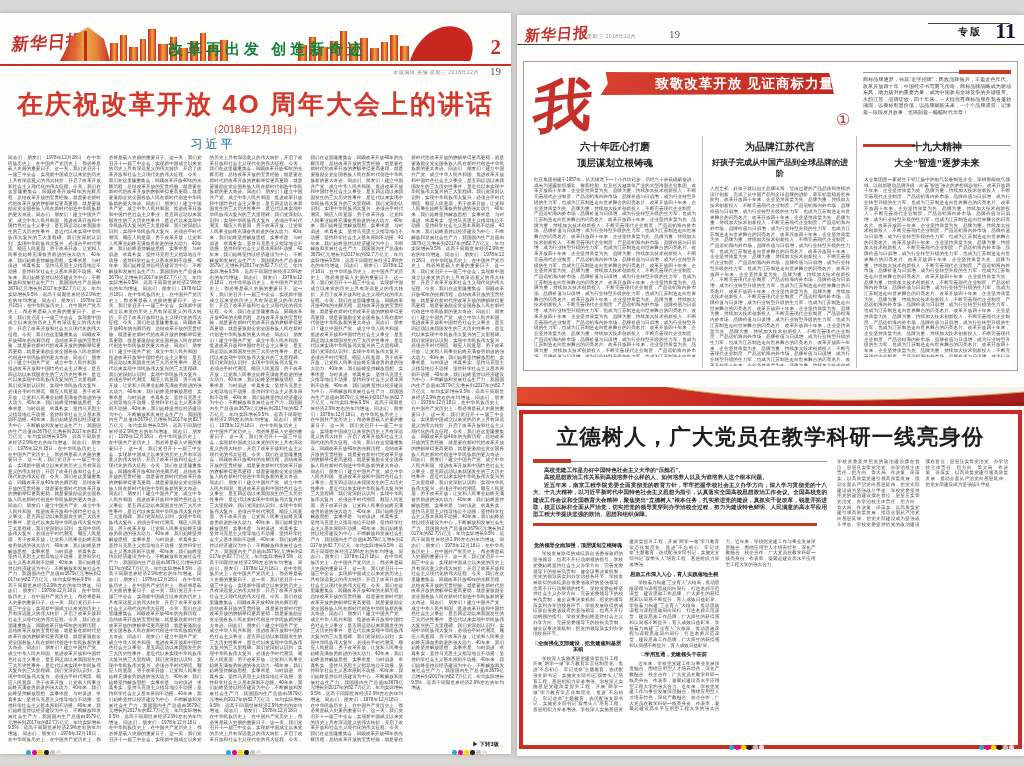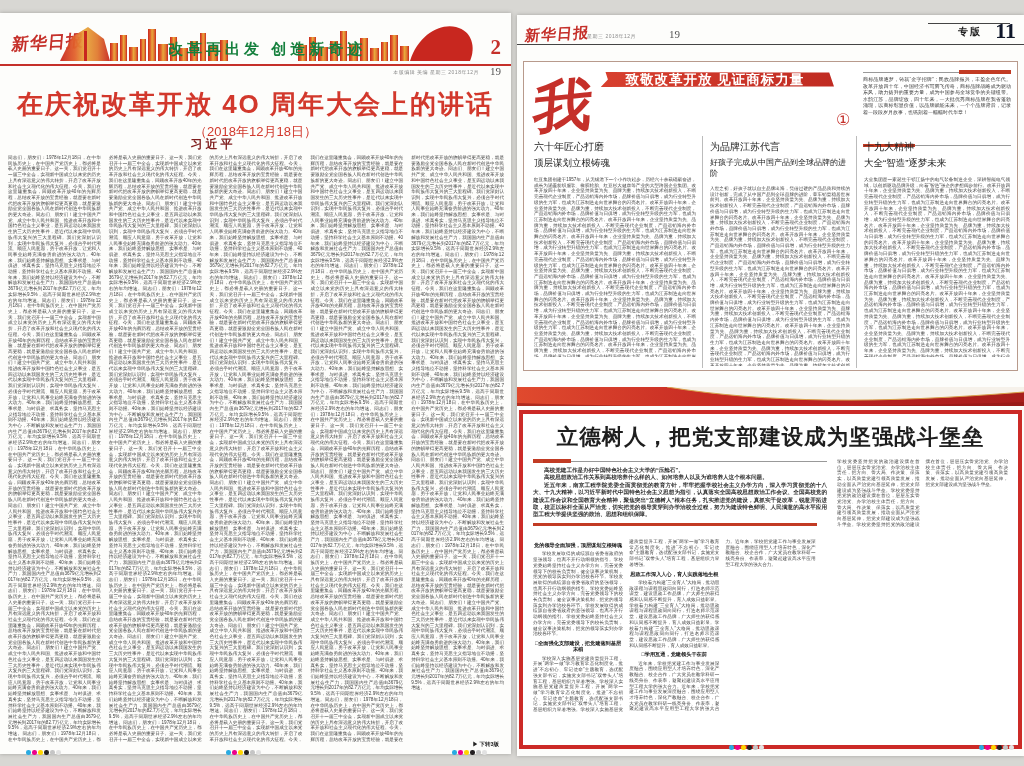--- a/index.html
+++ b/index.html
@@ -24,59 +24,59 @@
   #lp-slogan { position:absolute; left:168px; top:27px; color:#15803d; font-weight:bold;
                font-size:15px; letter-spacing:4px; }
   #lp-pagenum { position:absolute; right:10px; top:22px; color:#c5302a; font-weight:bold;
                 font-family:"Liberation Serif", serif; font-size:21px; }
   #lp-rule { position:absolute; left:0; top:51px; width:511px; height:1.5px; background:#c5302a; }
   #lp-dateline { position:absolute; right:32px; top:56px; }
   #lp-day { position:absolute; right:10px; top:52px; }
   #lp-title { position:absolute; left:0; top:74px; width:511px; text-align:center;
               color:#d2382c; font-weight:bold; font-size:26px; letter-spacing:2px; }
   #lp-date { position:absolute; left:0; top:110px; width:511px; text-align:center;
-             color:#d2382c; font-size:13px; }
+             color:#d2382c; font-size:10px; }
   #lp-author { position:absolute; left:0; top:123px; width:426px; text-align:center;
-               color:#7f1d1d; font-weight:bold; font-size:12px; letter-spacing:3px; }
+               color:#0369a1; font-weight:normal; font-size:12px; letter-spacing:3px; }
   #lp-body { position:absolute; left:8px; top:142px; width:496px; height:592px;
              column-count:5; column-gap:8px; column-fill:auto; }
   #lp-cont { position:absolute; right:12px; top:728px; font-size:5.5px; font-weight:bold; color:#222; }
 
   
   #rp-head-rule { position:absolute; left:0; top:29px; width:507px; height:1px; background:#444; }
   #rp-masthead { position:absolute; left:8px; top:10px; font-size:15px; }
   #rp-dateline { position:absolute; left:70px; top:18px; }
   #rp-day { position:absolute; left:152px; top:13px; }
   #rp-section { position:absolute; right:42px; top:10px; font-size:10px; font-weight:bold;
                 color:#222; letter-spacing:2px; }
   #rp-pagenum { position:absolute; right:8px; top:3px; font-family:"Liberation Serif", serif;
                 font-size:22px; font-weight:bold; color:#0f172a; }
   #rp-section-rule { position:absolute; right:14px; top:8px; width:82px; height:1px; background:#444; }
 
   #brand-box { position:absolute; left:6px; top:46px; width:495px; height:310px;
                border:1px solid #b89a8c; background:#fff; }
   #brand-wo { position:absolute; left:10px; top:6px; font-size:58px; font-weight:bold;
               color:#c5302a; font-family:"DejaVu Serif", serif;
               transform:skewX(-10deg) rotate(-6deg); }
-  #brand-banner { position:absolute; left:72px; top:10px; width:238px; height:15px;
+  #brand-banner { position:absolute; left:72px; top:10px; width:238px; height:23px;
                   background:linear-gradient(90deg,#d8402f,#c02b22);
                   clip-path:polygon(4% 0,98% 4%,100% 96%,2% 100%,5% 50%);
-                  display:flex; align-items:center; justify-content:center; }
+                  display:flex; align-items:center; justify-content:flex-end; }
   #brand-banner span { color:#fff; font-weight:bold; font-size:13.5px; letter-spacing:1px; }
   #brand-headline { position:absolute; left:78px; top:40px; color:#c5302a; font-weight:bold;
                     font-size:25px; letter-spacing:2px; }
   #brand-issue { position:absolute; left:312px; top:48px; color:#c5302a; font-size:16px; }
   #brand-intro { position:absolute; left:339px; top:10px; width:148px; }
   #brand-intro .toprule { height:1px; background:#999; position:relative; margin-bottom:3px; }
   #brand-intro .toprule i { position:absolute; right:0; top:-2px; width:52px; height:3.5px; background:#c23b24; display:block; }
   #brand-intro .botrule { height:1px; background:#999; position:relative; margin-top:3px; }
   #brand-intro .botrule i { position:absolute; left:0; top:-1.5px; width:52px; height:3.5px; background:#c23b24; display:block; }
   #brand-intro .txt { font-size:5px; line-height:6.6px; color:#3a3a3a; text-align:justify; word-break:break-all; height:66px; overflow:hidden; }
   .brand-col { position:absolute; top:78px; height:224px; }
-  .brand-col .t1,.brand-col .t2 { text-align:left; font-weight:normal; color:#222; }
+  .brand-col .t1,.brand-col .t2 { text-align:center; font-weight:bold; color:#222; }
   .brand-col .t1 { font-size:10px; margin-bottom:3px; }
   .brand-col .t2 { font-size:9.5px; margin-bottom:7px; }
   .brand-col .bc-body { height:180px; }
   #brand-col-0 { left:10px;  width:162px; }
   #brand-col-1 { left:186px; width:140px; }
   #brand-col-2 { left:340px; width:146px; }
   .brand-divider { position:absolute; top:74px; width:1px; height:232px; background:#bbb; }
   #brand-div-1 { left:178px; } #brand-div-2 { left:332px; }
 
   #ribbon { position:absolute; left:0; top:372px; width:507px; height:19px; }
@@ -248,21 +248,21 @@
         <stop offset="1" stop-color="#a81e1c"></stop>
       </linearGradient>
     </defs>
     <rect x="0" y="0" width="507" height="19" fill="url(#rg)"></rect>
     <path d="M150,0 C250,16 360,17 507,5 L507,0 Z" fill="#f6f1ea"></path>
     <path d="M150,0 C250,16 360,17 507,5" fill="none" stroke="#d8a04a" stroke-width="1"></path>
     <path d="M0,16 C120,20 300,22 507,15 L507,19 L0,19 Z" fill="#8f1714" opacity=".6"></path>
   </svg>
 
   <div id="red-article">
-    <div id="ra-headline">立德树人，把党支部建设成为坚强战斗堡垒</div>
+    <div id="ra-headline">立德树人，广大党员在教学科研一线亮身份</div>
 
     <div id="ra-toprow">
       <div id="ra-introwrap">
         <div id="ra-introrule">
           <span class="seg"></span>
             <span class="line"></span>
         </div>
         <div class="ra-introline">高校党建工作是办好中国特色社会主义大学的“压舱石”。</div>
         <div class="ra-introline">高校思想政治工作关系到高校培养什么样的人、如何培养人以及为谁培养人这个根本问题。</div>
         <div class="ra-introline">近五年来，南京工程学院党委全面贯彻党的教育方针，牢牢把握学校社会主义办学方向，深入学习贯彻党的十八大、十九大精神，以习近平新时代中国特色社会主义思想为指引，认真落实全国高校思想政治工作会议、全国高校党的建设工作会议和全国教育大会精神，聚焦突出“立德树人”根本任务，扎实推进党的建设，真抓实干促改革，锐意开拓进取，校正以标杆全面从严治党，切实把党的领导贯穿到办学治校全过程，努力为建设特色鲜明、人民满意的高水平应用型工程大学提供坚强的政治、思想和组织保障。</div>

